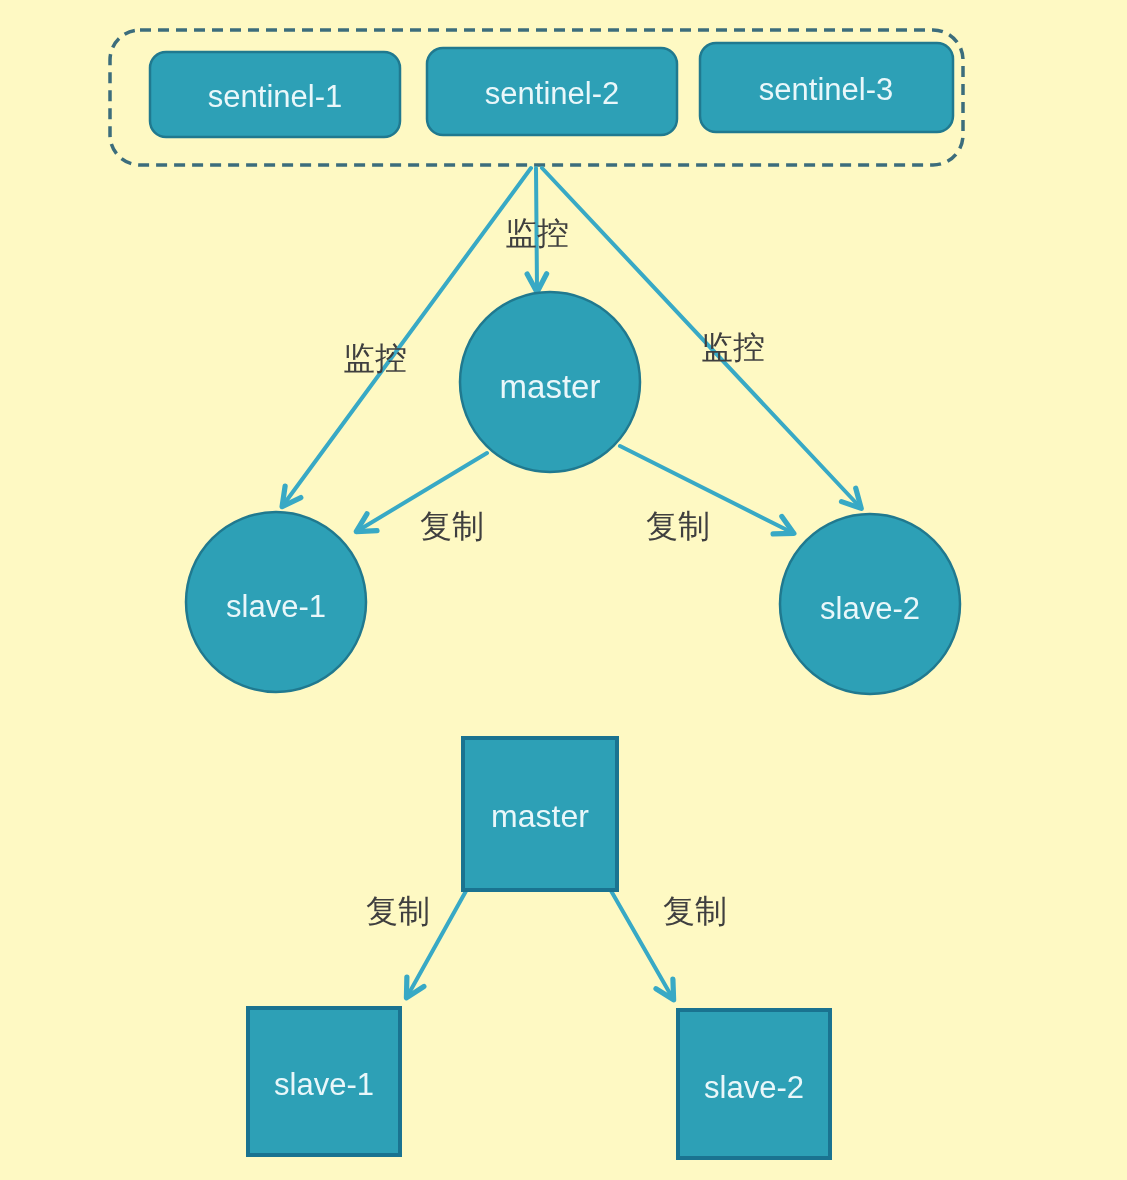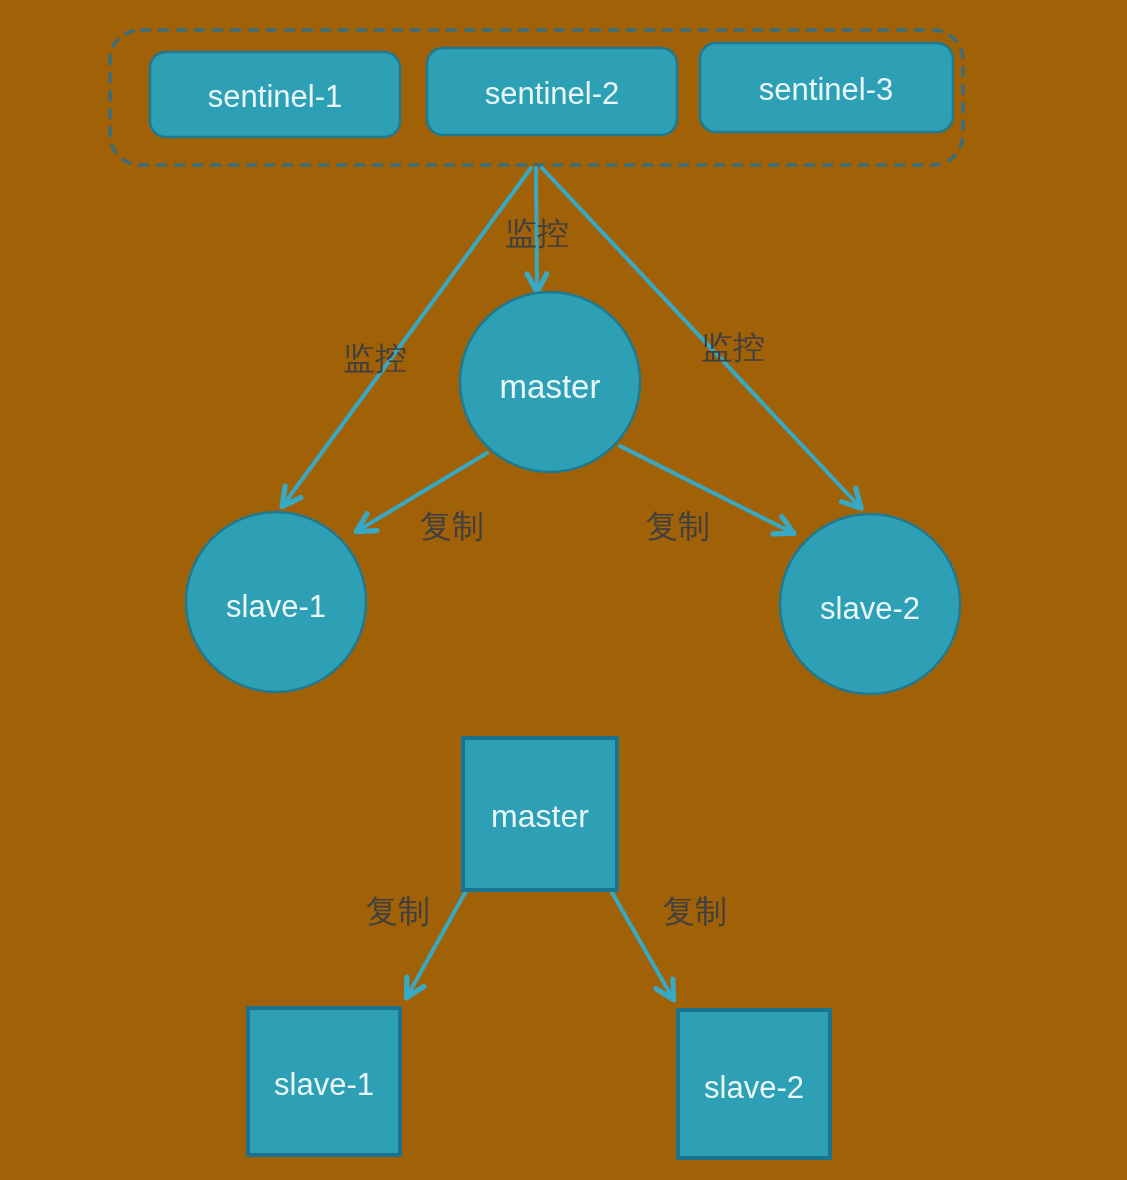--- a/index.html
+++ b/index.html
@@ -8,21 +8,21 @@
     background: #ffffff;
     width: 1127px;
     height: 1180px;
     overflow: hidden;
     font-family: "Liberation Sans", sans-serif;
   }
   #canvas {
     position: relative;
     width: 1127px;
     height: 1180px;
-    background: #a16207;
+    background: #fef9c3;
   }
   svg { display: block; }
 
   .sentinel-group-border {
     fill: none;
     stroke: #3c6d7c;
     stroke-width: 3.5;
     stroke-dasharray: 11 7;
   }
   .node {

